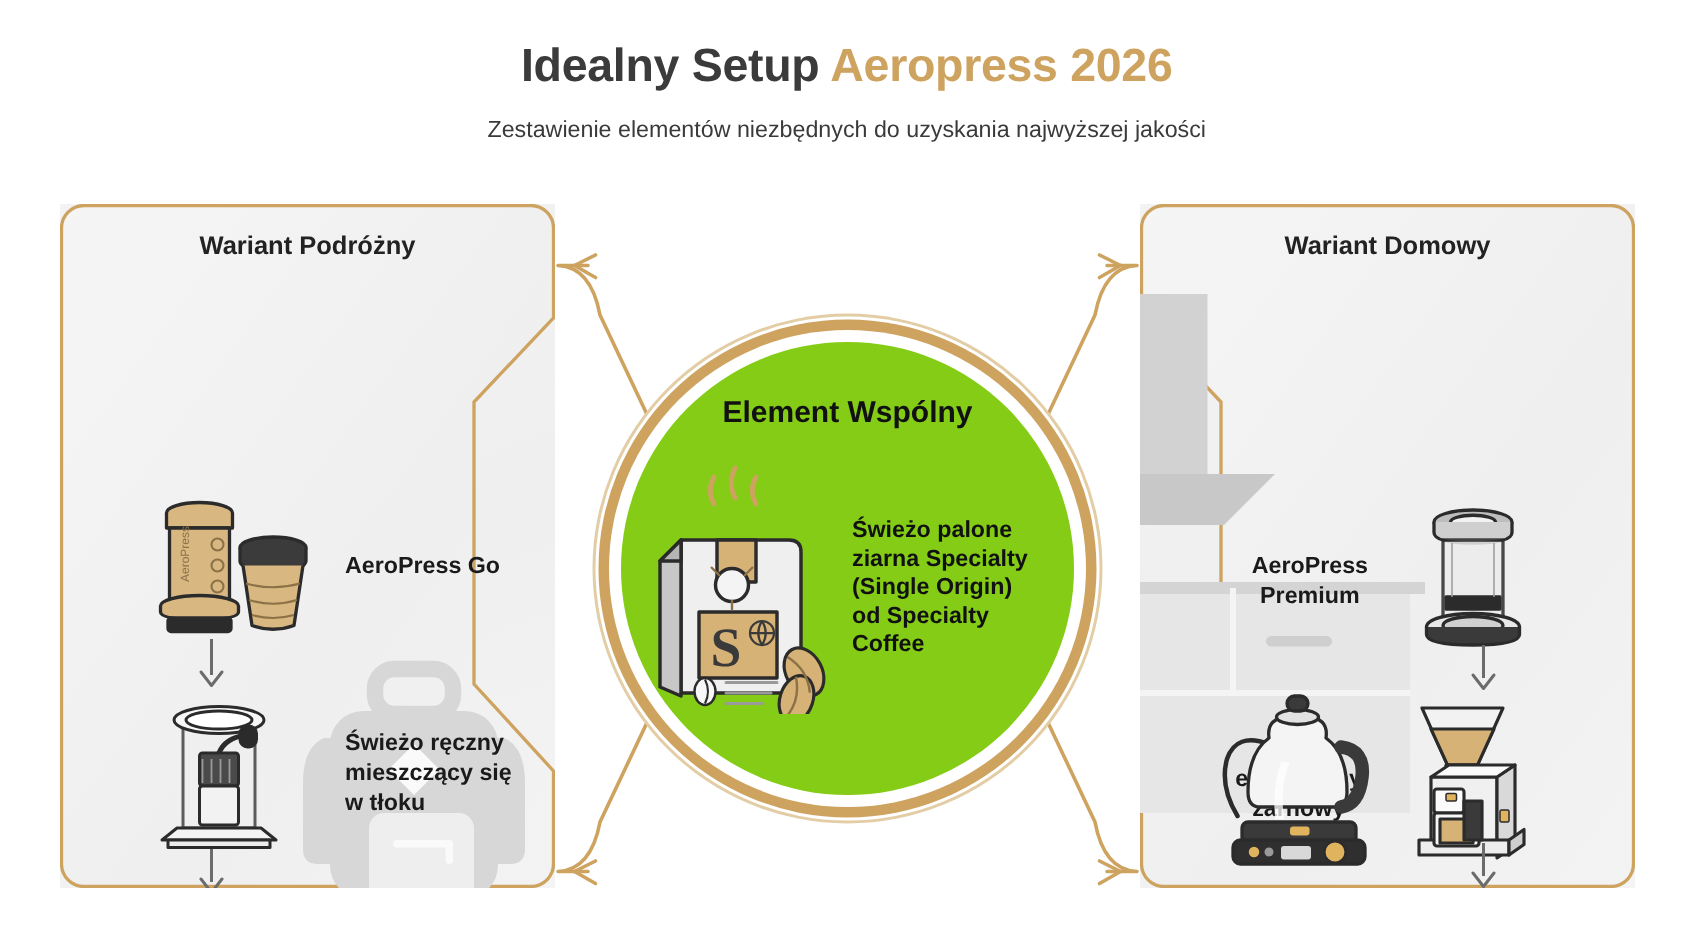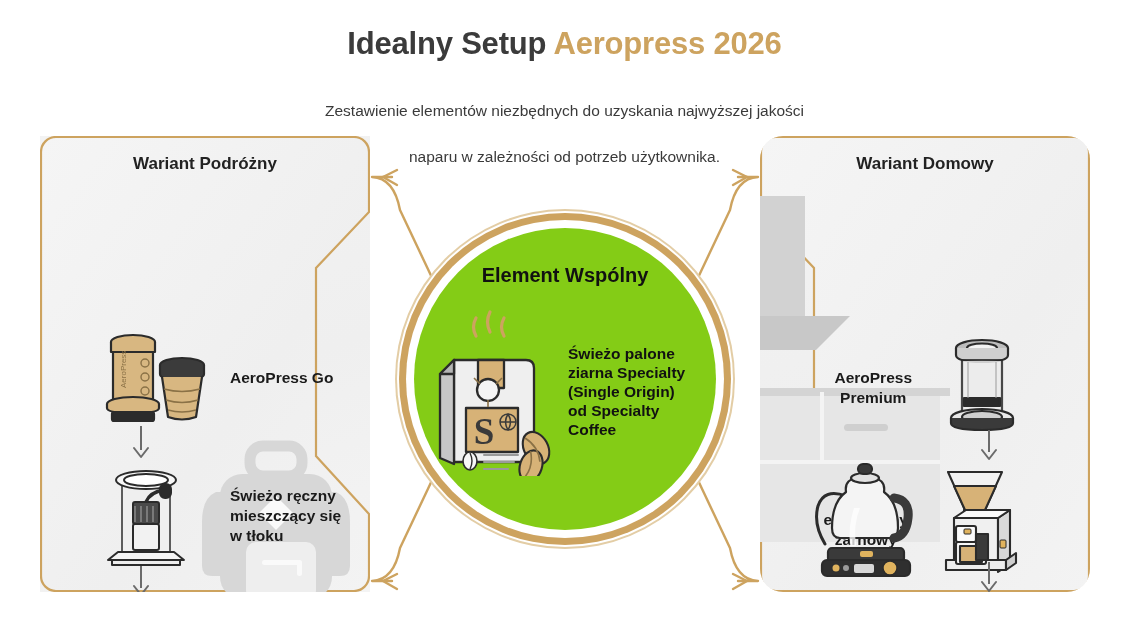--- a/index.html
+++ b/index.html
@@ -17,33 +17,33 @@
     text-align: center;
     font-size: 31px; font-weight: bold; letter-spacing: -0.2px;
     color: #3b3b3b;
   }
   .title .gold { color: #cda35f; }
   .subtitle {
     position: absolute; top: 76px; left: 0; width: 1129px;
     text-align: center;
     font-size: 15.5px; line-height: 22px; color: #3a3a3a;
   }
-  .subtitle span { display: block; margin-top: 24px; }
+  .subtitle span { display: block; }
 
   
   .panel {
     position: absolute;
     background: linear-gradient(160deg,#f3f3f3 0%, #efefef 55%, #f4f4f4 100%);
     overflow: hidden;
   }
   .panel-svg { position: absolute; inset: 0; width: 100%; height: 100%; }
   .panel-inner { position: absolute; inset: 0; }
 
   #panel-left  { left: 40px;  top: 136px; width: 330px; height: 456px; }
-  #panel-right { left: 760px; top: 136px; width: 330px; height: 456px; border-radius: 23px; }
+  #panel-right { left: 760px; top: 136px; width: 330px; height: 456px; }
 
   .panel-title {
     position: absolute; top: 18px; width: 100%;
     text-align: center; font-size: 17px; font-weight: bold; color: #222;
   }
 
   
   .watermark { position: absolute; opacity: 1; }
 
   
@@ -92,21 +92,20 @@
 </head>
 <body>
 
 <div id="stage">
 
   <div class="title">
     <span>Idealny Setup </span><span class="gold">Aeropress 2026</span>
   </div>
   <div class="subtitle">
     <span>Zestawienie elementów niezbędnych do uzyskania najwyższej jakości</span>
-    <span>naparu w zależności od potrzeb użytkownika.</span>
   </div>
 
   <div class="panel" id="panel-left">
 
     <svg class="panel-svg" viewBox="0 0 330 456" preserveAspectRatio="none">
       <defs>
         <linearGradient id="pgrad" x1="0" y1="0" x2="1" y2="1">
           <stop offset="0%" stop-color="#f5f5f5"></stop>
           <stop offset="60%" stop-color="#efefef"></stop>
           <stop offset="100%" stop-color="#f3f3f3"></stop>

